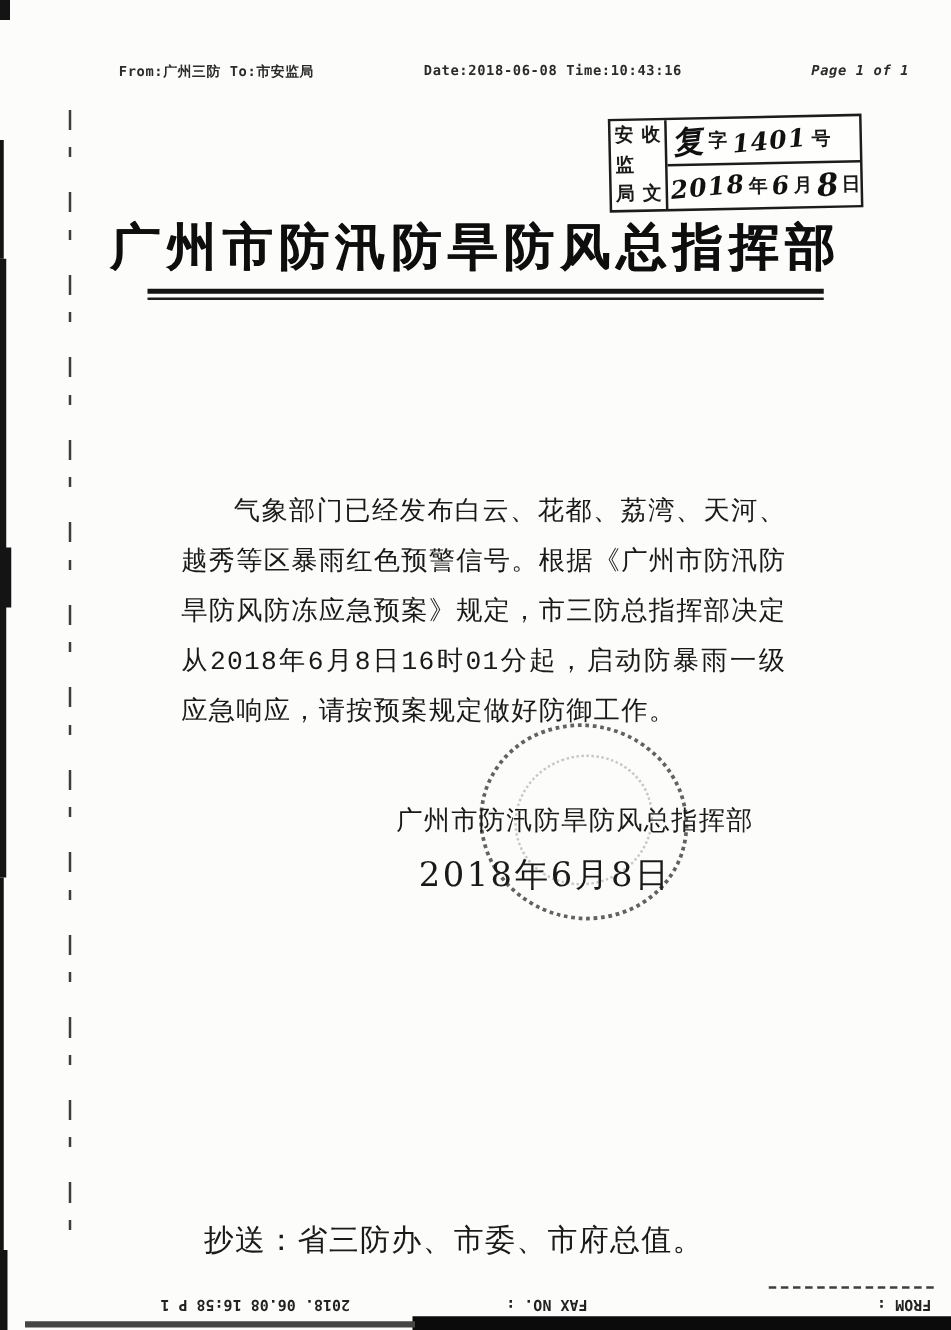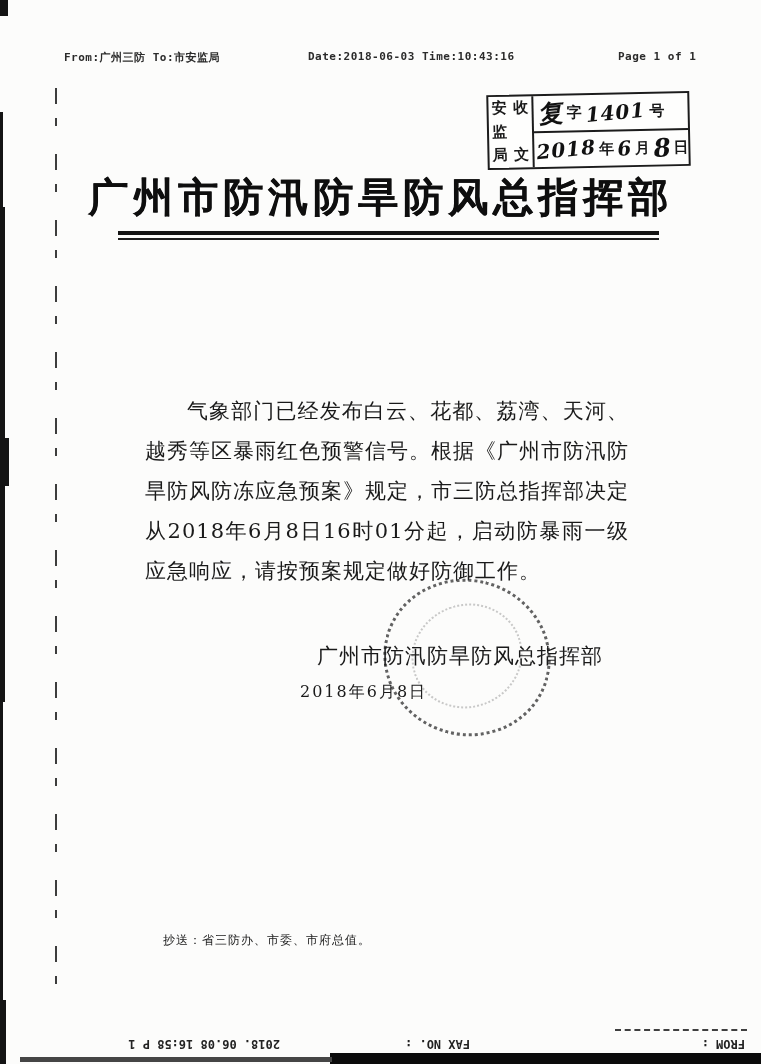--- a/index.html
+++ b/index.html
@@ -8,24 +8,25 @@
     position:relative; width:761px; height:1064px;
     background:#fcfcfb; overflow:hidden;
     font-family:"DejaVu Serif", serif; color:#1a1a1a;
   }
   
   .fax-header span {
     position:absolute; top:50px;
     font-family:"DejaVu Sans Mono", monospace;
     font-size:11px; font-weight:700; color:#2b2b2b; letter-spacing:0.5px;
     filter:blur(0.3px);
+    margin-left:31px;
   }
   .fh-from { left:64px; }
   .fh-date { left:308px; }
-  .fh-page { left:618px; }
+  .fh-page { left:618px;font-style:italic; }
 
   
   .receipt-stamp {
     position:absolute; left:487px; top:93px; width:203px; height:75px;
     border:2px solid #1c1c1c; transform:rotate(-1.2deg);
     display:flex; background:rgba(255,255,255,0.6);
   }
   .rs-left {
     width:52px; border-right:2px solid #1c1c1c;
     display:grid; grid-template-columns:1fr 1fr; grid-auto-rows:1fr;
@@ -61,38 +62,38 @@
     text-align:center; font-size:26px; font-weight:800;
     letter-spacing:2px; font-family:"DejaVu Sans", sans-serif; color:#111;
   }
   .salutation {
     position:absolute; top:353px; left:145px;
     font-size:21px; letter-spacing:1px;
   }
   .body-par {
     position:absolute; top:391px; left:145px; width:484px;
     font-size:21px; line-height:40px; letter-spacing:1px;
-    text-align:justify; text-indent:2em;
+    text-align:justify; text-indent:2em;font-family:Liberation Mono, monospace;
   }
 
   
   .sig-org  { position:absolute; top:642px; left:295px; width:330px; text-align:center; font-size:21px; letter-spacing:1px; }
-  .sig-date { position:absolute; top:682px; left:300px; width:330px; text-align:left; font-size:16px; letter-spacing:2px; }
+  .sig-date { position:absolute; top:682px; left:271px; width:330px; text-align:center; font-size:27px; letter-spacing:2px; }
   .seal {
     position:absolute; left:383px; top:579px; width:168px; height:157px;
     border:3px dotted #3c3c3c; border-radius:50%;
     transform:rotate(14deg); opacity:0.8;
   }
   .seal-inner {
     position:absolute; left:411px; top:604px; width:112px; height:104px;
     border:2px dotted #6a6a6a; border-radius:50%;
     transform:rotate(-20deg); opacity:0.35;
   }
 
-  .cc-line { position:absolute; top:932px; left:163px; font-size:12px; letter-spacing:1px; }
+  .cc-line { position:absolute; top:976px; left:163px; font-size:24px; letter-spacing:1px; }
 
   
   .flip {
     position:absolute; top:1035px; height:16px;
     transform:rotate(180deg);
     font-family:"DejaVu Sans Mono", monospace;
     font-size:12px; font-weight:700; color:#222;
   }
   .ff-time { left:95px;  width:185px; }
   .ff-faxno{ left:365px; width:105px; }
@@ -117,21 +118,21 @@
     opacity:0.85;
   }
 </style>
 </head>
 <body>
 
 <div class="page">
 
   <div class="fax-header">
     <span class="fh-from">From:广州三防 To:市安监局</span>
-    <span class="fh-date">Date:2018-06-03 Time:10:43:16</span>
+    <span class="fh-date">Date:2018-06-08 Time:10:43:16</span>
     <span class="fh-page">Page 1 of 1</span>
   </div>
 
   <div class="receipt-stamp">
     <div class="rs-left">
       <span>安</span>
       <span>收</span>
       <span>监</span>
       <span></span>
       <span>局</span>

